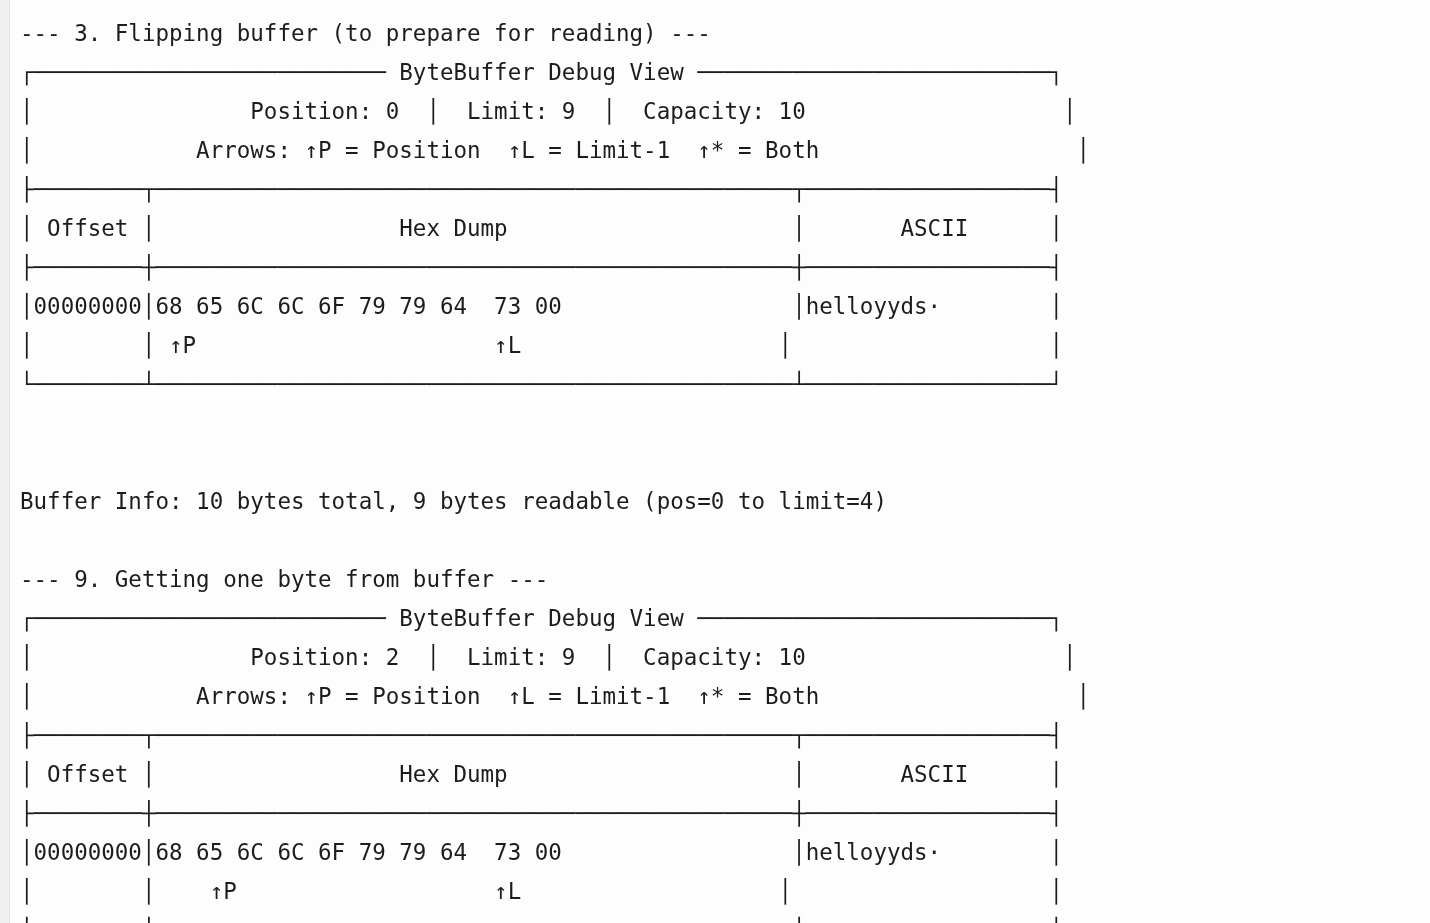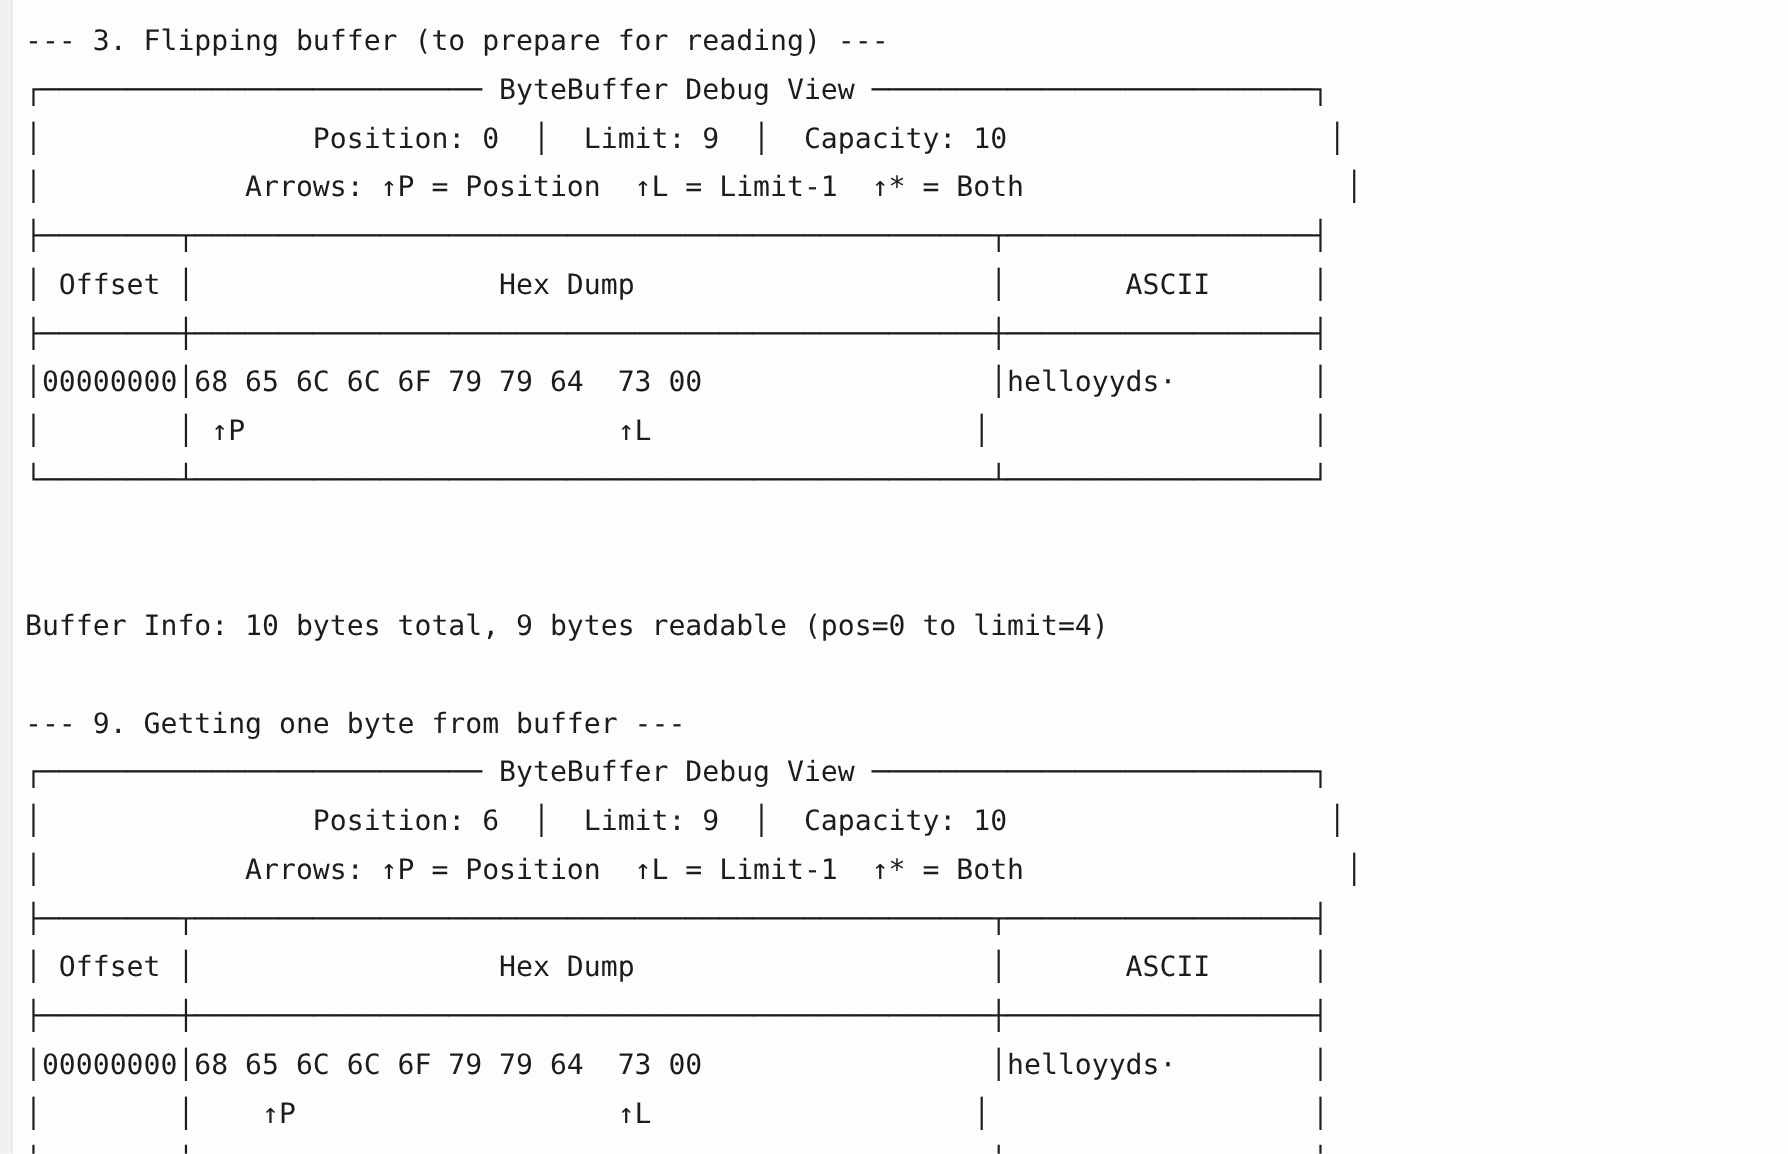--- a/index.html
+++ b/index.html
@@ -80,21 +80,21 @@
     <pre class="block">│00000000│68 65 6C 6C 6F 79 79 64  73 00                 │helloyyds·        │</pre>
     <pre class="block">│        │ ↑P                      ↑L                   │                   │</pre>
     <pre class="block">└────────┴───────────────────────────────────────────────┴──────────────────┘</pre>
     <pre class="spacer"> </pre>
     <pre class="spacer"> </pre>
     <pre class="block">Buffer Info: 10 bytes total, 9 bytes readable (pos=0 to limit=4)</pre>
     <pre class="spacer"> </pre>
 
     <pre class="block">--- 9. Getting one byte from buffer ---</pre>
     <pre class="block">┌────────────────────────── ByteBuffer Debug View ──────────────────────────┐</pre>
-    <pre class="block">│                Position: 6  │  Limit: 9  │  Capacity: 10                   │</pre>
+    <pre class="block">│                Position: 2  │  Limit: 9  │  Capacity: 10                   │</pre>
     <pre class="block">│            Arrows: ↑P = Position  ↑L = Limit-1  ↑* = Both                   │</pre>
     <pre class="block">├────────┬───────────────────────────────────────────────┬──────────────────┤</pre>
     <pre class="block">│ Offset │                  Hex Dump                     │       ASCII      │</pre>
     <pre class="block">├────────┼───────────────────────────────────────────────┼──────────────────┤</pre>
     <pre class="block">│00000000│68 65 6C 6C 6F 79 79 64  73 00                 │helloyyds·        │</pre>
     <pre class="block">│        │    ↑P                   ↑L                   │                   │</pre>
     <pre class="block">└────────┴───────────────────────────────────────────────┴──────────────────┘</pre>
 
   </div>
 </div>

